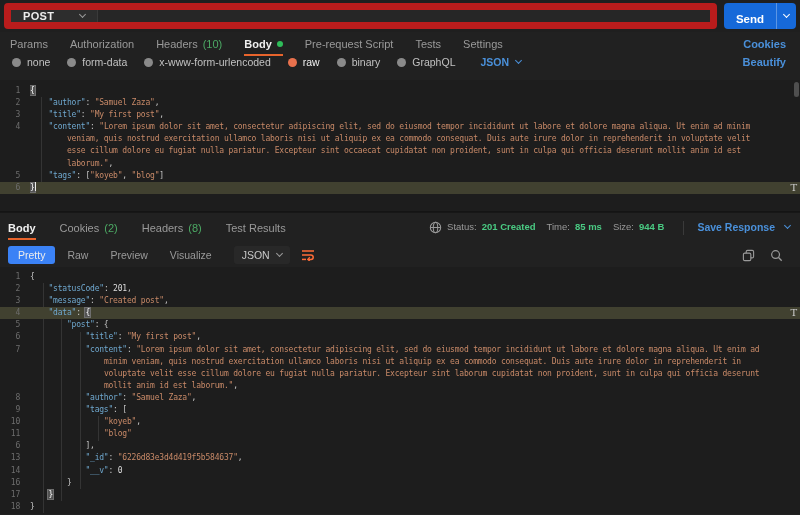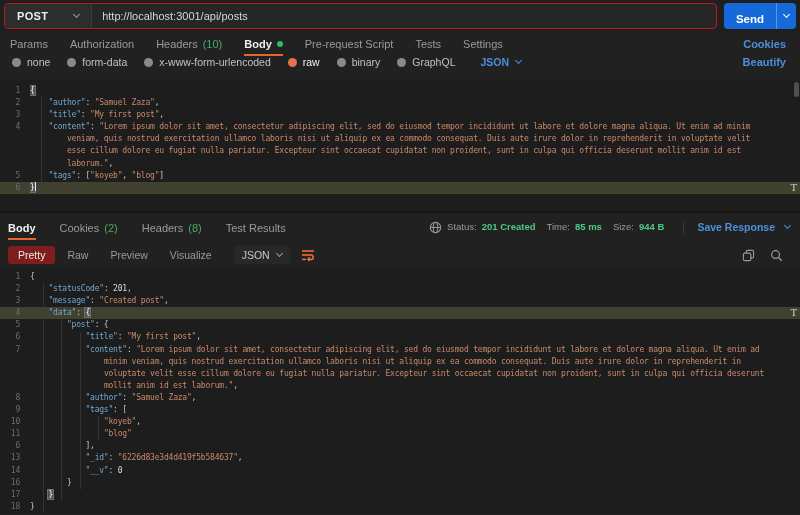--- a/index.html
+++ b/index.html
@@ -2,21 +2,21 @@
 <html><head>
 <meta charset="utf-8">
 <style>
   * { margin:0; padding:0; box-sizing:border-box; }
   html,body { width:800px; height:515px; overflow:hidden; background:#212121;
     font-family:"Liberation Sans", sans-serif; color:#c9c9c9; }
 
   
   .topbar { height:32px; display:flex; align-items:center; padding:0 4px; background:#1f1f1f; }
   .url-group { flex:1; display:flex; align-items:stretch; height:26px; background:#262626;
-    border:1px solid #b91c1c; border-radius:4px; overflow:hidden; }
+    border:7px solid #b91c1c; border-radius:4px; overflow:hidden; }
   .method { display:flex; align-items:center; gap:26px; padding:0 12px; background:#2d2d2d;
     border-right:1px solid #3a3a3a; cursor:pointer; }
   .method .label { font-size:11px; font-weight:bold; color:#ececec; letter-spacing:.3px; }
   .url-input { flex:1; display:flex; align-items:center; padding:0 10px; font-size:11px; color:#d6d6d6; }
   .send-btn { display:flex; align-items:stretch; height:26px; margin-left:7px; background:#1669d9;
     border-radius:4px; overflow:hidden; cursor:pointer; }
   .send-main { display:flex; align-items:center; padding:16px 12px; color:#fff; font-size:11.5px; font-weight:bold; }
   .send-arrow { display:flex; align-items:center; padding:0 7px; border-left:1px solid rgba(255,255,255,.3); color:#fff; }
 
   .chev { width:5px; height:5px; border-right:1.4px solid currentColor; border-bottom:1.4px solid currentColor;
@@ -65,38 +65,35 @@
   .resheader { height:31px; display:flex; align-items:center; padding:0 10px 0 8px; border-top:1px solid #171717; }
   .resheader .tab { margin-right:24px; }
   .meta { display:flex; align-items:flex-start; gap:5px; font-size:9.5px; color:#9a9a9a; white-space:nowrap; }
   .meta .mlabel { color:#9a9a9a; }
   .meta .mvalue { color:#4acb83; font-weight:bold; margin-right:6px; }
   .meta-divider { width:1px; height:14px; background:#3a3a3a; margin:0 8px; }
   .save-resp { display:flex; align-items:center; gap:10px; color:#4a90da; font-size:10.5px; font-weight:bold; cursor:pointer; }
 
   .restoolbar { height:24px; display:flex; align-items:center; padding:0 14px 0 8px; }
   .viewbtn { padding:3px 10px; font-size:10.5px; color:#9a9a9a; border-radius:3px; cursor:pointer; margin-right:2px; }
-  .viewbtn.active { background:#7f1d1d; color:#ececec; }
+  .viewbtn.active { background:#3b82f6; color:#ececec; }
   .tool-json { display:flex; align-items:center; gap:7px; margin-left:10px; padding:3px 8px; background:#282828;
     border-radius:3px; color:#c9c9c9; font-size:10.5px; cursor:pointer; }
   .iconbtn { display:flex; align-items:center; justify-content:center; width:20px; height:18px;
     border-radius:3px; cursor:pointer; margin-left:8px; }
   svg { display:block; }
 </style>
 </head>
 <body>
 
 <div class="topbar">
   <div class="url-group">
     <div class="method">
       <span class="label">POST</span>
       <span class="chev" style="color:#9a9a9a"></span>
-    </div>
-    <div class="url-input">
-      <span>http://localhost:3001/api/posts</span>
     </div>
   </div>
   <div class="send-btn">
     <span class="send-main">Send</span>
     <span class="send-arrow">
         <span class="chev"></span>
       </span>
   </div>
 </div>
 
@@ -257,21 +254,21 @@
     <div class="guide" style="left: 79.5px; top: 65px; height: 157px;"></div>
     <div class="guide" style="left: 98px; top: 149px; height: 25px;"></div>
     <div class="line"><span class="ln">1</span><span class="code"><span class="tok-p">{</span></span></div>
     <div class="line"><span class="ln">2</span><span class="code"><span class="tok-w">    </span><span class="tok-k">"statusCode"</span><span class="tok-p">: </span><span class="tok-num">201</span><span class="tok-p">,</span></span></div>
     <div class="line"><span class="ln">3</span><span class="code"><span class="tok-w">    </span><span class="tok-k">"message"</span><span class="tok-p">: </span><span class="tok-s">"Created post"</span><span class="tok-p">,</span></span></div>
     <div class="line hl"><span class="ln">4</span><span class="code"><span class="tok-w">    </span><span class="tok-k">"data"</span><span class="tok-p">: </span><span class="tok-b">{</span></span><span class="hl-marker">T</span></div>
     <div class="line"><span class="ln">5</span><span class="code"><span class="tok-w">        </span><span class="tok-k">"post"</span><span class="tok-p">: {</span></span></div>
     <div class="line"><span class="ln">6</span><span class="code"><span class="tok-w">            </span><span class="tok-k">"title"</span><span class="tok-p">: </span><span class="tok-s">"My first post"</span><span class="tok-p">,</span></span></div>
     <div class="line"><span class="ln">7</span><span class="code"><span class="tok-w">            </span><span class="tok-k">"content"</span><span class="tok-p">: </span><span class="tok-s">"Lorem ipsum dolor sit amet, consectetur adipiscing elit, sed do eiusmod tempor incididunt ut labore et dolore magna aliqua. Ut enim ad</span></span></div>
     <div class="line"><span class="ln"></span><span class="code"><span class="tok-w">                </span><span class="tok-s">minim veniam, quis nostrud exercitation ullamco laboris nisi ut aliquip ex ea commodo consequat. Duis aute irure dolor in reprehenderit in</span></span></div>
-    <div class="line"><span class="ln"></span><span class="code"><span class="tok-w">                </span><span class="tok-s">voluptate velit esse cillum dolore eu fugiat nulla pariatur. Excepteur sint occaecat cupidatat non proident, sunt in culpa qui officia deserunt</span></span></div>
+    <div class="line"><span class="ln"></span><span class="code"><span class="tok-w">                </span><span class="tok-s">voluptate velit esse cillum dolore eu fugiat nulla pariatur. Excepteur sint laborum cupidatat non proident, sunt in culpa qui officia deserunt</span></span></div>
     <div class="line"><span class="ln"></span><span class="code"><span class="tok-w">                </span><span class="tok-s">mollit anim id est laborum."</span><span class="tok-p">,</span></span></div>
     <div class="line"><span class="ln">8</span><span class="code"><span class="tok-w">            </span><span class="tok-k">"author"</span><span class="tok-p">: </span><span class="tok-s">"Samuel Zaza"</span><span class="tok-p">,</span></span></div>
     <div class="line"><span class="ln">9</span><span class="code"><span class="tok-w">            </span><span class="tok-k">"tags"</span><span class="tok-p">: [</span></span></div>
     <div class="line"><span class="ln">10</span><span class="code"><span class="tok-w">                </span><span class="tok-s">"koyeb"</span><span class="tok-p">,</span></span></div>
     <div class="line"><span class="ln">11</span><span class="code"><span class="tok-w">                </span><span class="tok-s">"blog"</span></span></div>
     <div class="line"><span class="ln">6</span><span class="code"><span class="tok-w">            </span><span class="tok-p">],</span></span></div>
     <div class="line"><span class="ln">13</span><span class="code"><span class="tok-w">            </span><span class="tok-k">"_id"</span><span class="tok-p">: </span><span class="tok-s">"6226d83e3d4d419f5b584637"</span><span class="tok-p">,</span></span></div>
     <div class="line"><span class="ln">14</span><span class="code"><span class="tok-w">            </span><span class="tok-k">"__v"</span><span class="tok-p">: </span><span class="tok-num">0</span></span></div>
     <div class="line"><span class="ln">16</span><span class="code"><span class="tok-w">        </span><span class="tok-p">}</span></span></div>
     <div class="line"><span class="ln">17</span><span class="code"><span class="tok-w">    </span><span class="tok-b">}</span></span></div>

